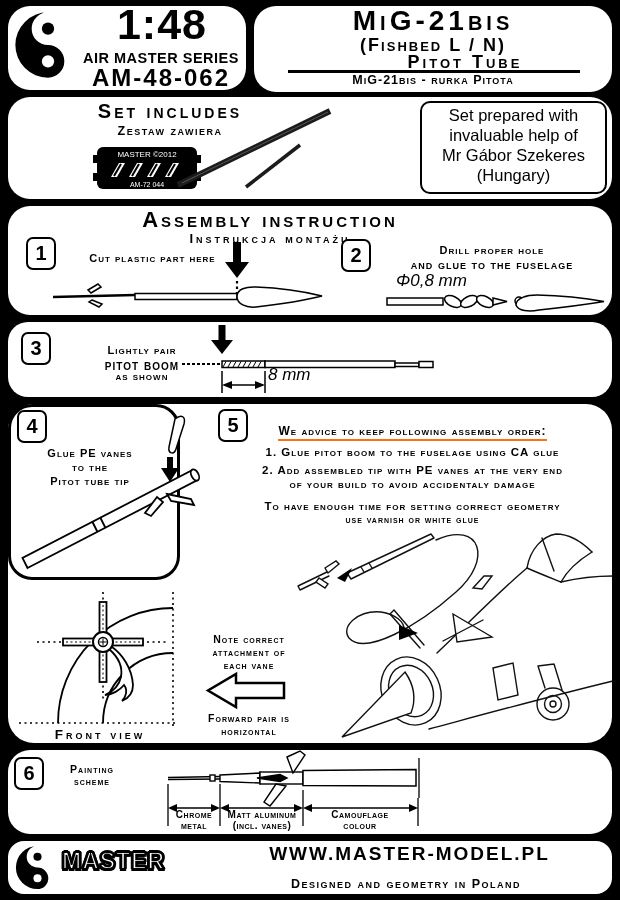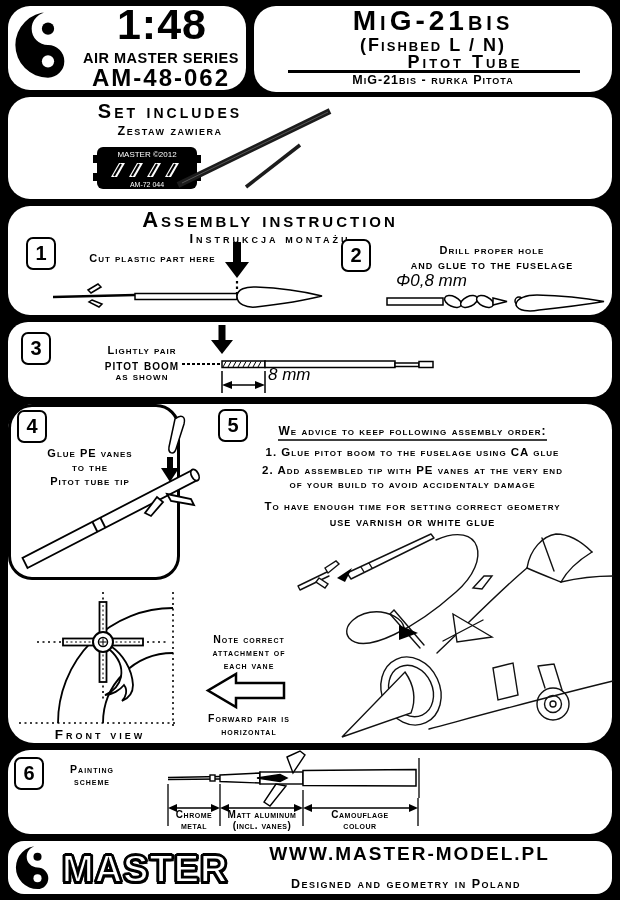--- a/index.html
+++ b/index.html
@@ -9,21 +9,21 @@
   .t{position:absolute;white-space:nowrap;color:#000;}
   .sc{font-variant:small-caps;}
   .b{font-weight:bold;}
   .ctr{text-align:center;}
   .badge{position:absolute;width:26px;height:29px;border:2.5px solid #000;border-radius:7px;
          background:#fff;display:flex;align-items:center;justify-content:center;
          font-weight:bold;font-size:20px;}
   .creditbox{position:absolute;border:2.5px solid #000;border-radius:10px;background:#fff;
              text-align:center;}
   .creditbox div{font-size:16.5px;line-height:20px;}
-  .ul{display:inline-block;border-bottom:2px solid #404040;padding-bottom:1px;}
+  .ul{display:inline-block;border-bottom:2px solid #f97316;padding-bottom:1px;}
   .outline{color:#fff;-webkit-text-stroke:1.8px #000;
            text-shadow:-1.5px -1.5px 0 #000,1.5px -1.5px 0 #000,-1.5px 1.5px 0 #000,
                         1.5px 1.5px 0 #000,0 -2px 0 #000,0 2px 0 #000,-2px 0 0 #000,2px 0 0 #000;}
   .rule{position:absolute;background:#000;}
   svg{position:absolute;overflow:visible;}
   .it{font-style:italic;}
 </style>
 </head>
 <body>
 
@@ -71,20 +71,26 @@
     </g>
     <text x="54" y="46" fill="#fff" font-size="7" text-anchor="middle" font-family="Liberation Sans">AM-72 044</text>
   </svg>
 
   <svg style="left:172px;top:99px;" width="168" height="96" viewBox="0 0 168 96">
     <polygon points="7.3,88.7 159.3,14.7 156.7,9.3 4.7,83.3" fill="#1c1c1c"></polygon>
     <line x1="10" y1="84" x2="156" y2="13" stroke="#555" stroke-width="1"></line>
     <polygon points="75.1,89.4 129.1,47.4 126.9,44.6 72.9,86.6" fill="#1c1c1c"></polygon>
   </svg>
 
+  <div class="creditbox" style="left:420px;top:101px;width:183px;height:87px;padding-top:2px;">
+    <div>Set prepared with</div>
+    <div>invaluable help of</div>
+    <div>Mr Gábor Szekeres</div>
+    <div>(Hungary)</div>
+  </div>
 
   <div class="p" style="left:8px;top:206px;width:604px;height:109px;border-radius:22px;"></div>
   <div class="t b sc ctr" style="left:10px;top:207px;width:520px;font-size:22px;letter-spacing:3px;">Assembly instruction</div>
   <div class="t b sc ctr" style="left:10px;top:231px;width:520px;font-size:13px;letter-spacing:3px;">Instrukcja montażu</div>
 
   <div class="badge" style="left:26px;top:237px;">1</div>
   <div class="t b sc ctr" style="left:60px;top:252px;width:185px;font-size:11px;letter-spacing:1px;">Cut plastic part here</div>
   <svg style="left:40px;top:240px;" width="300" height="73" viewBox="0 0 300 73">
     <g>
       <rect x="193" y="2" width="8" height="20" fill="#000"></rect>
@@ -175,21 +181,21 @@
       <polygon points="146,63 164,63 155,77" fill="#000"></polygon>
     </g>
   </svg>
 
   <div class="badge" style="left:218px;top:409px;">5</div>
   <div class="t b sc ctr" style="left:225px;top:424px;width:375px;font-size:12px;letter-spacing:1px;"><span class="ul">We advice to keep following assembly order:</span></div>
   <div class="t b sc ctr" style="left:225px;top:446px;width:375px;font-size:11.5px;letter-spacing:1px;">1. Glue pitot boom to the fuselage using CA glue</div>
   <div class="t b sc ctr" style="left:225px;top:464px;width:375px;font-size:11.5px;letter-spacing:1px;">2. Add assembled tip with PE vanes at the very end</div>
   <div class="t b sc ctr" style="left:225px;top:478px;width:375px;font-size:11.5px;letter-spacing:1px;">of your build to avoid accidentaly damage</div>
   <div class="t b sc ctr" style="left:225px;top:500px;width:375px;font-size:11.5px;letter-spacing:1px;">To have enough time for setting correct geometry</div>
-  <div class="t b sc ctr" style="left:225px;top:514px;width:375px;font-size:13px;letter-spacing:1px;">use varnish or white glue</div>
+  <div class="t b sc ctr" style="left:225px;top:514px;width:375px;font-size:10px;letter-spacing:1px;">use varnish or white glue</div>
 
   <svg style="left:15px;top:588px;" width="170" height="142" viewBox="0 0 170 142">
     <g stroke="#000" stroke-width="1.6" stroke-dasharray="2,3.5">
       <line x1="22" y1="54" x2="154" y2="54"></line>
       <line x1="88" y1="4" x2="88" y2="112"></line>
       <line x1="158" y1="4" x2="158" y2="138"></line>
       <line x1="4" y1="135" x2="162" y2="135"></line>
     </g>
     <g stroke="#000" stroke-width="1.8" fill="none">
       <path d="M43,135 A115,115 0 0 1 158,20"></path>
@@ -291,17 +297,17 @@
   <div class="t b sc ctr" style="left:202px;top:820px;width:120px;font-size:10px;letter-spacing:.5px;">(incl. vanes)</div>
   <div class="t b sc ctr" style="left:300px;top:809px;width:120px;font-size:10px;letter-spacing:.5px;">Camouflage</div>
   <div class="t b sc ctr" style="left:300px;top:820px;width:120px;font-size:10px;letter-spacing:.5px;">colour</div>
 
   <div class="p" style="left:8px;top:841px;width:604px;height:53px;border-radius:16px;"></div>
   <svg style="left:15px;top:845px;" width="45" height="45" viewBox="0 0 100 100">
     <path d="M50,2 A48,48 0 0 0 50,98 A24,24 0 0 0 50,50 A24,24 0 0 1 50,2 Z" fill="#000"></path>
     <circle cx="50" cy="26" r="9" fill="#000"></circle>
     <circle cx="50" cy="74" r="9" fill="#fff"></circle>
   </svg>
-  <div class="t b outline" style="left:62px;top:848px;font-size:38px;letter-spacing:1px;">MASTER</div>
+  <div class="t b outline" style="left:62px;top:848px;font-size:23px;letter-spacing:1px;">MASTER</div>
   <div class="t b ctr" style="left:212px;top:843px;width:395px;font-size:19px;letter-spacing:2px;">WWW.MASTER-MODEL.PL</div>
   <div class="t b sc ctr" style="left:205px;top:877px;width:402px;font-size:12.5px;letter-spacing:1.5px;">Designed and geometry in Poland</div>
 
 </div>
 
 </body></html>

